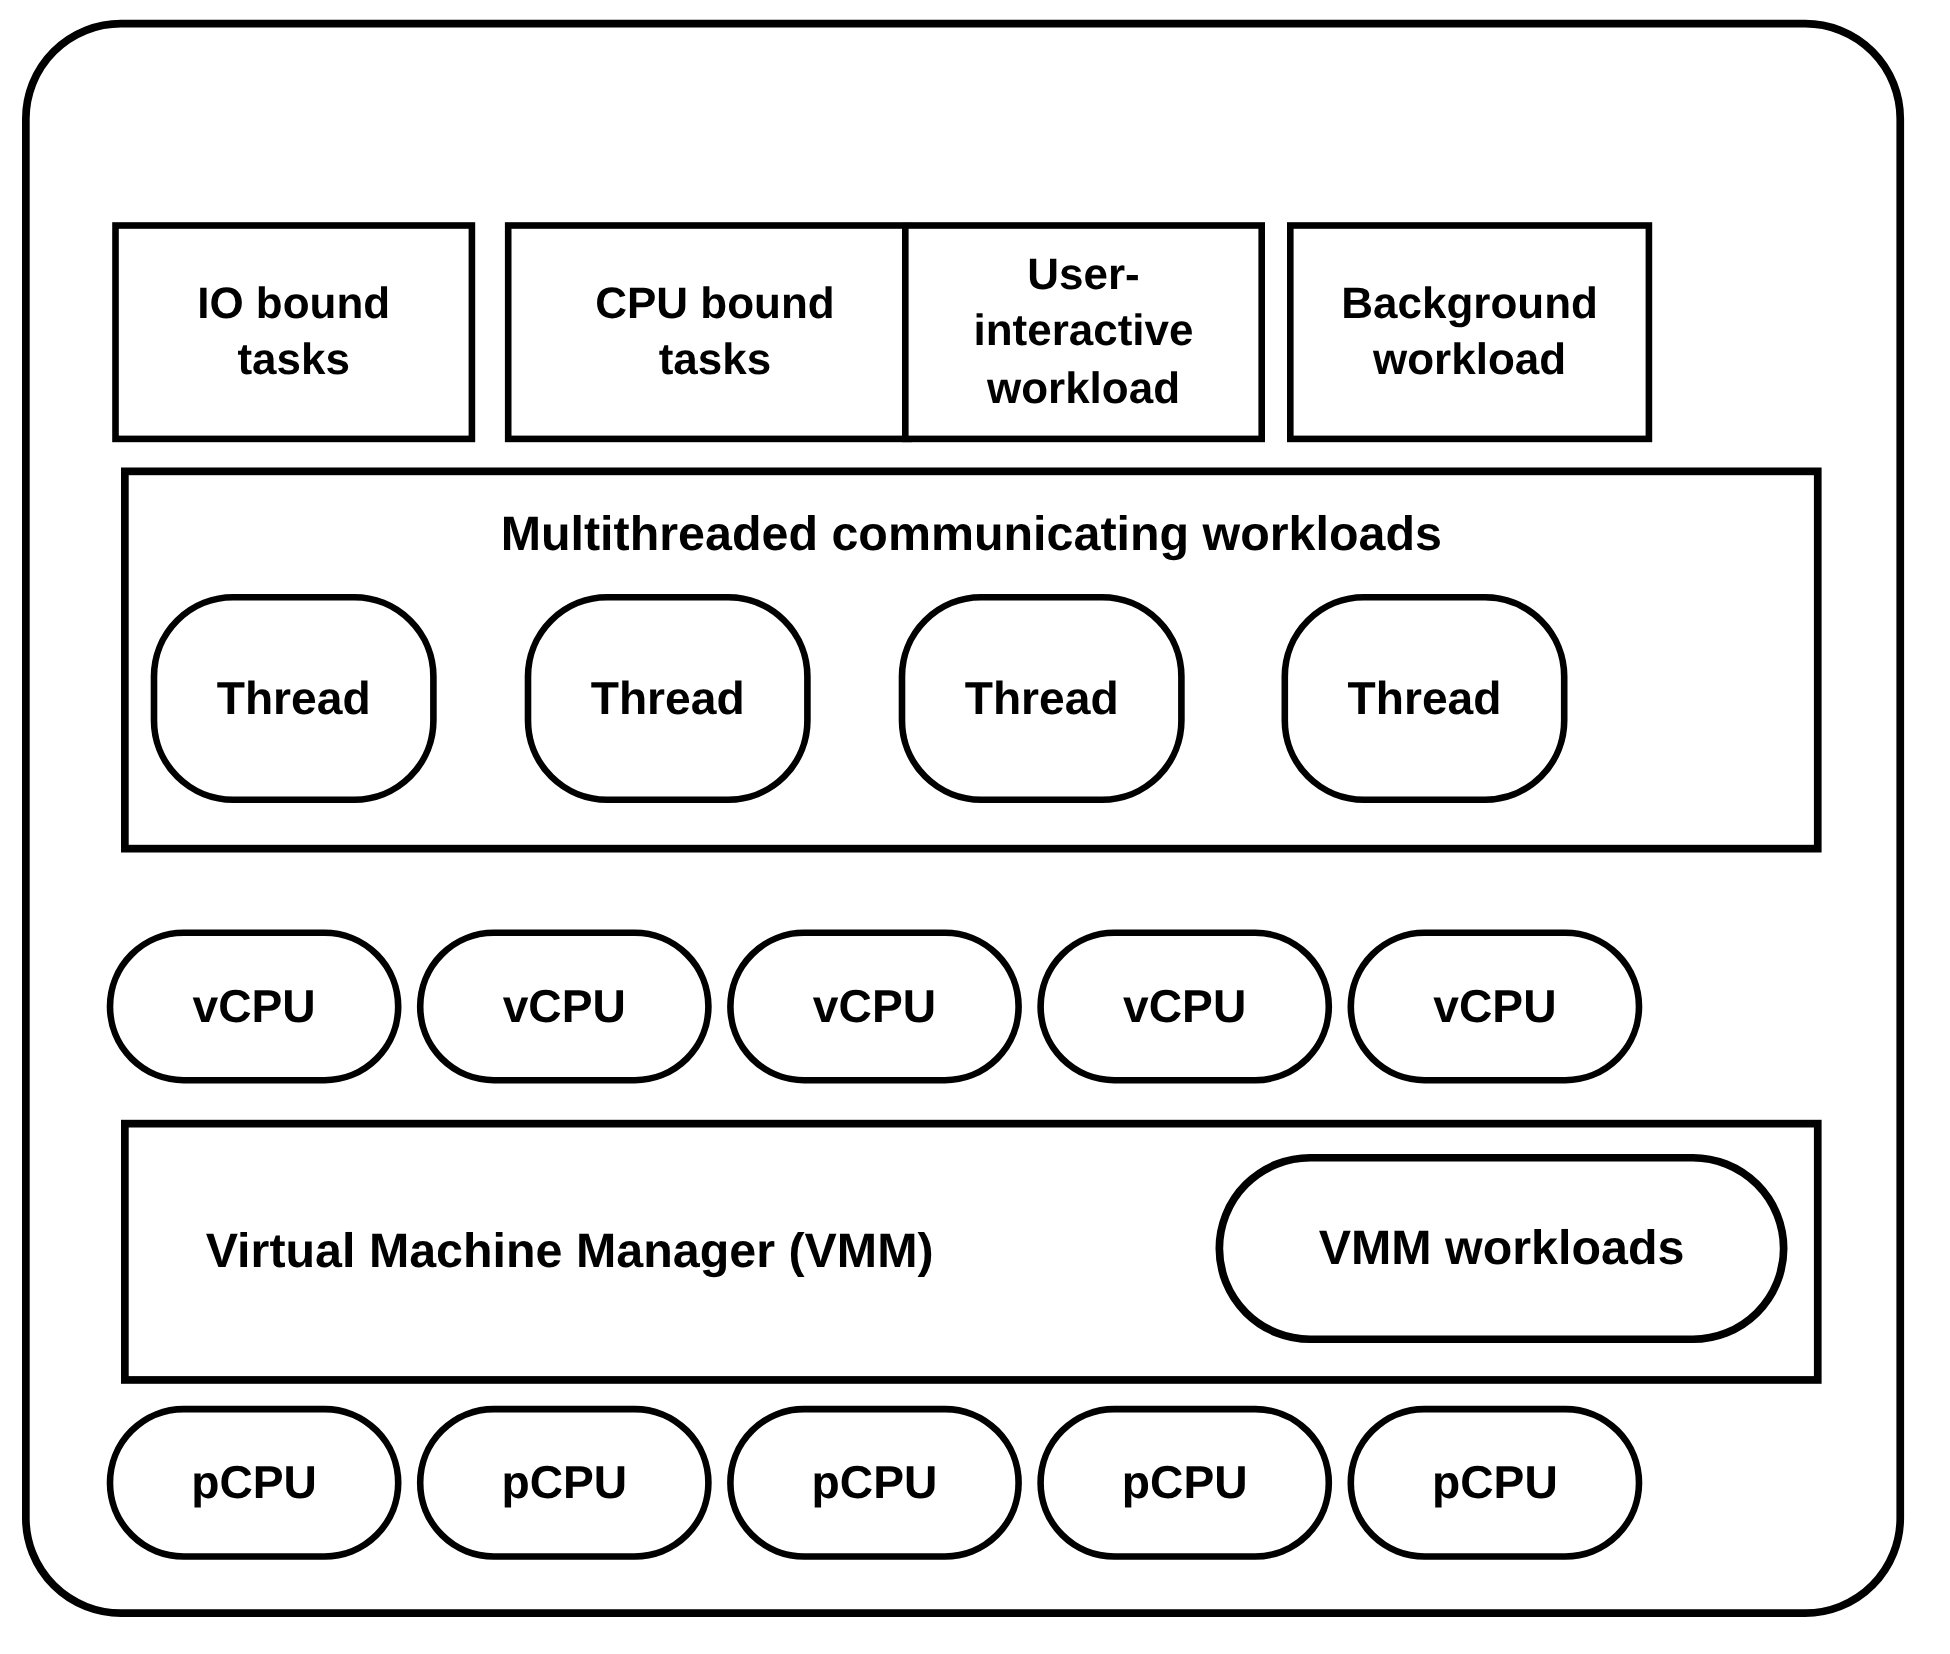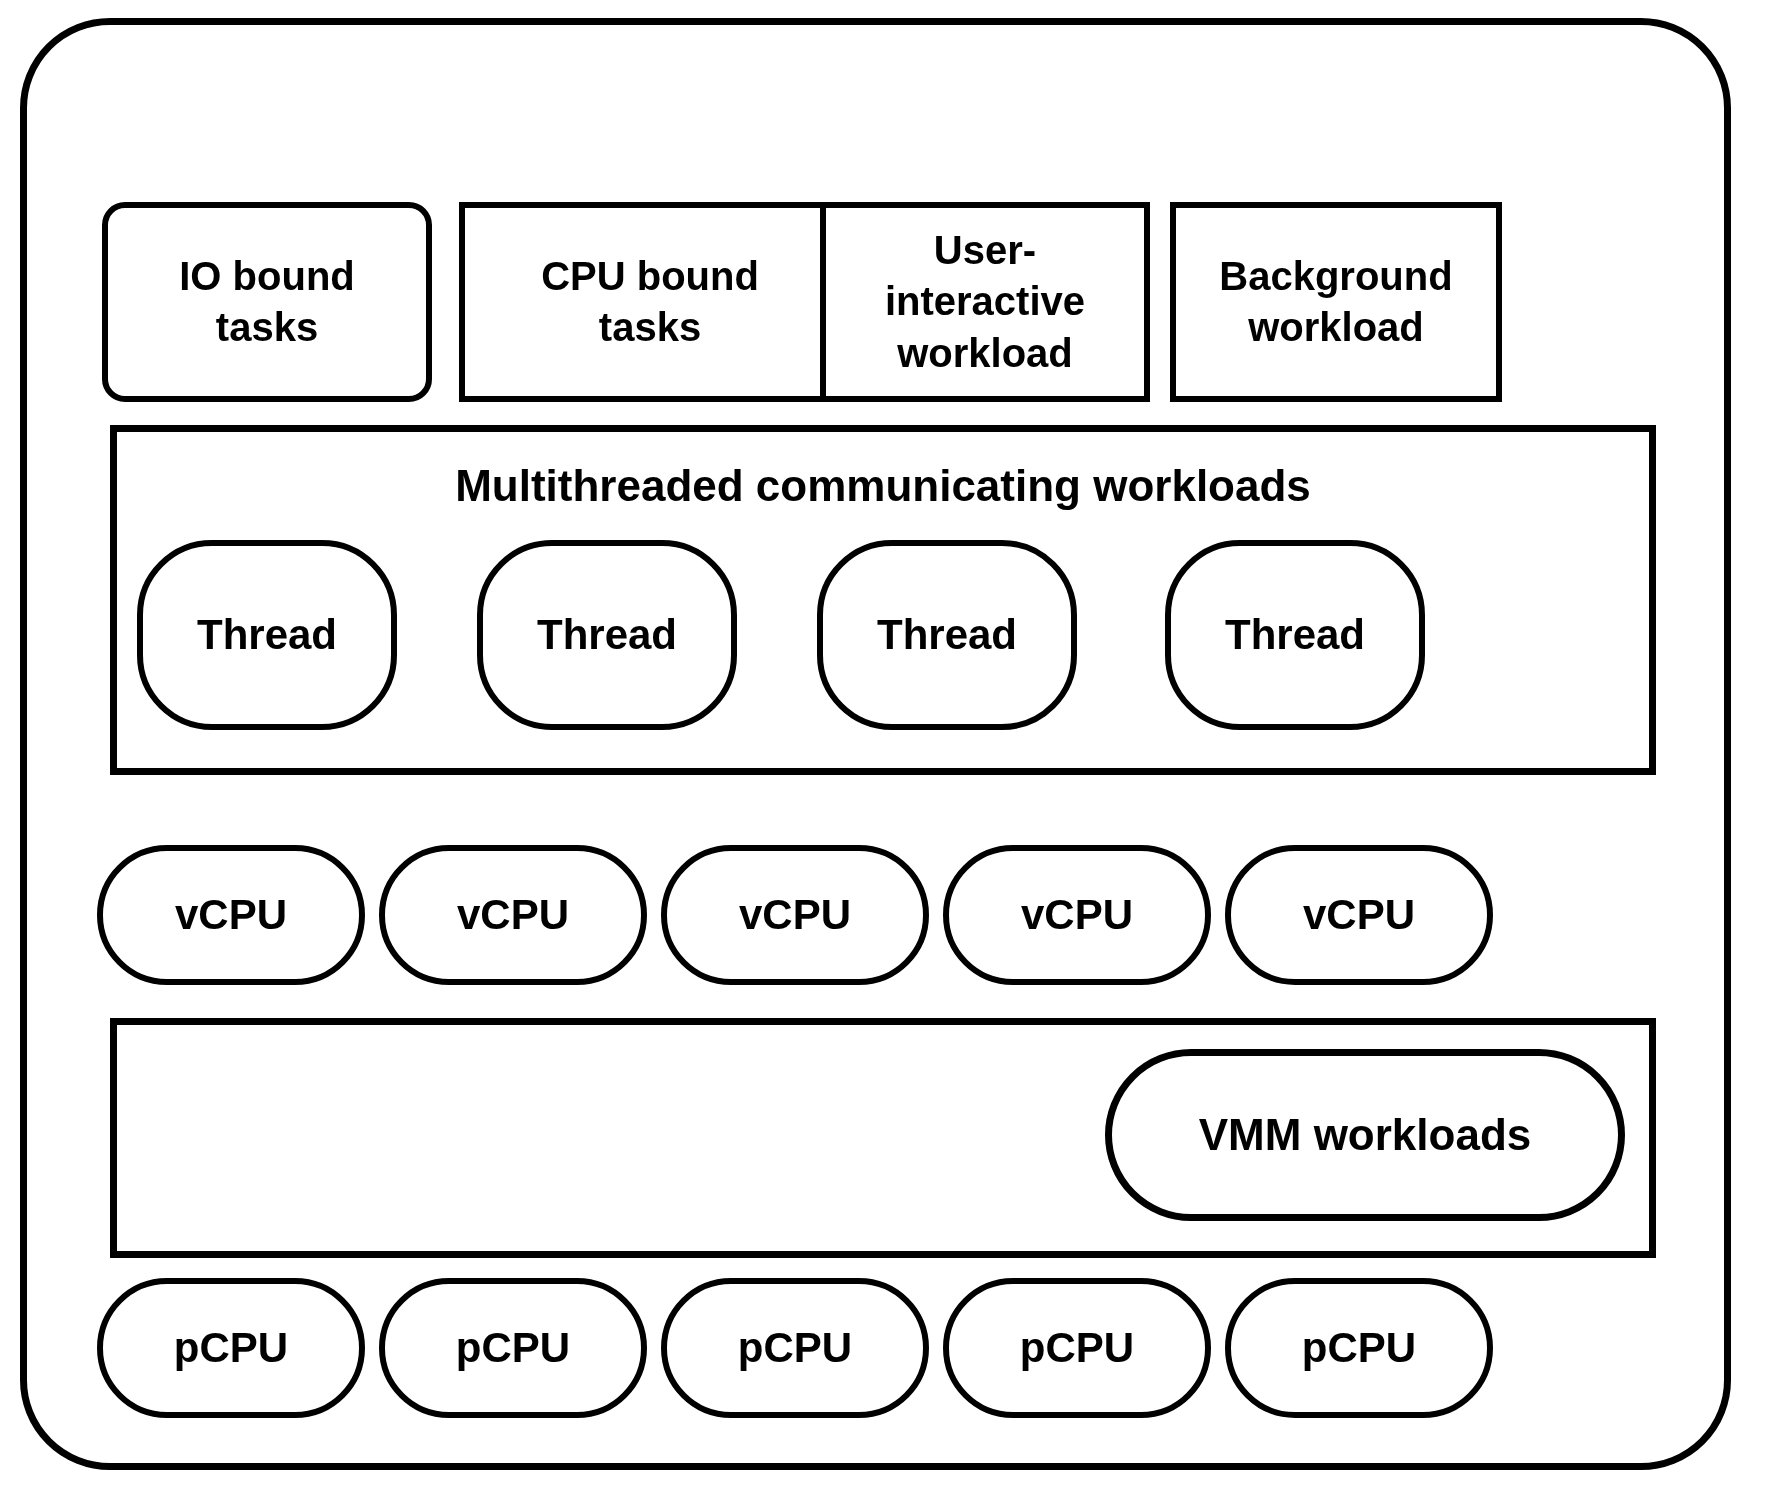--- a/index.html
+++ b/index.html
@@ -80,21 +80,21 @@
     justify-content: center;
     text-align: center;
     font-size: 40px;
     font-weight: bold;
     line-height: 1.28;
     padding: 0 8px;
     font-stretch: condensed;
   }
   .workload-box .lines { white-space: pre-line; }
 
-  #wb-0 { left: 0px;    width: 330px; border-radius: 23px; }
+  #wb-0 { left: 0px;    width: 330px; }
   #wb-1 { left: 357px;  width: 370px; padding-left: 20px; }
   #wb-2 { left: 718px;  width: 330px; }
   #wb-3 { left: 1068px; width: 332px; }
 
   
   #mt-box {
     left: 83px;
     top: 400px;
     width: 1546px;
     height: 350px;
@@ -258,20 +258,21 @@
     </div>
     <div class="pill cpu-pill cpu-3">
       <span>vCPU</span>
     </div>
     <div class="pill cpu-pill cpu-4">
       <span>vCPU</span>
     </div>
   </div>
 
   <div class="hard-box" id="vmm-box">
+    <div id="vmm-label">Virtual Machine Manager (VMM)</div>
     <div id="vmm-scheduler">
       <span>VMM workloads</span>
     </div>
   </div>
 
   <div id="pcpu-row">
     <div class="pill cpu-pill cpu-0">
       <span>pCPU</span>
     </div>
     <div class="pill cpu-pill cpu-1">

